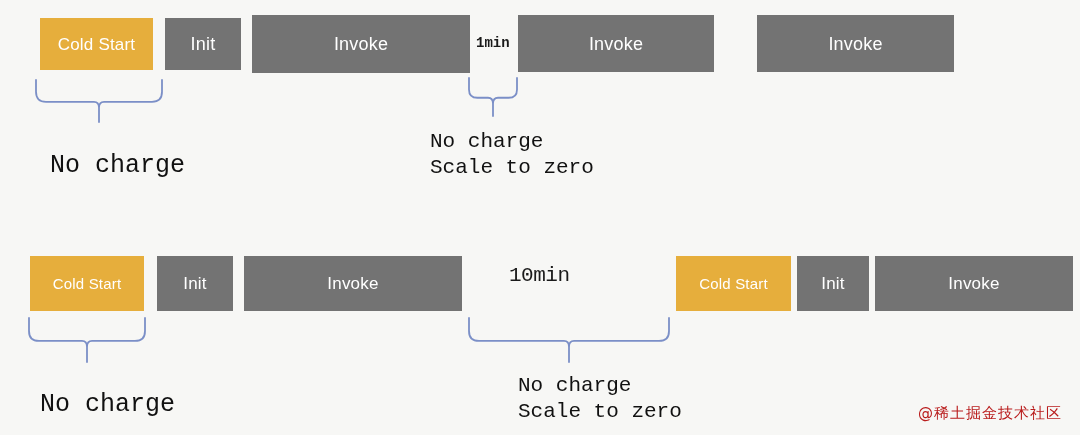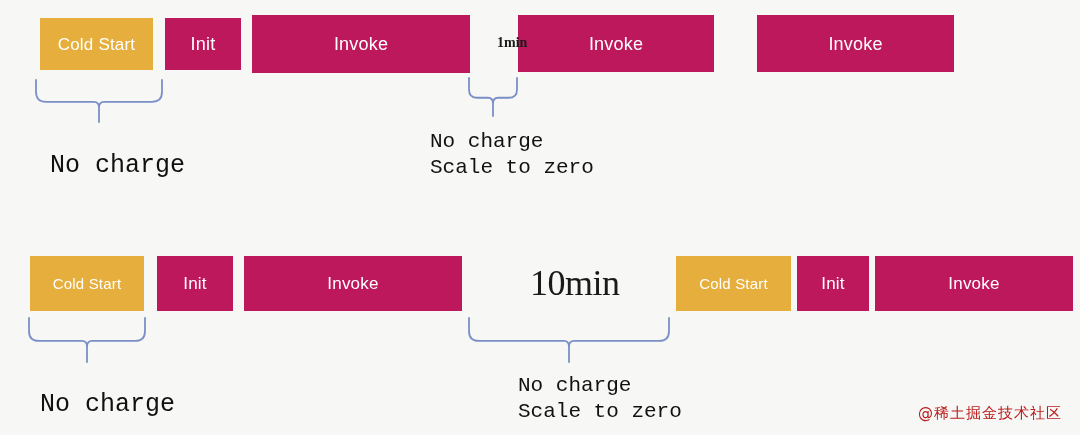--- a/index.html
+++ b/index.html
@@ -26,38 +26,37 @@
     display: flex;
     align-items: center;
     justify-content: center;
     color: #ffffff;
     font-family: "Liberation Sans", sans-serif;
     letter-spacing: .2px;
     box-sizing: border-box;
     user-select: none;
   }
   .bar.cold  { background: #e6ae3c; }
-  .bar.green { background: #be185d; }
+  .bar.green { background: #737373; }
   .bar .bar-label { display: block; line-height: 1; }
   .bar.sz-sm .bar-label { font-size: 15px; }
   .bar.sz-md .bar-label { font-size: 17px; }
   .bar.sz-lg .bar-label { font-size: 18px; }
 
   
   .gap-label {
     position: absolute;
     color: #1a1a1a;
-    font-family: Liberation Serif, serif;
+    font-family: Liberation Mono, monospace;
     line-height: 1;
     white-space: nowrap;
     user-select: none;
-    margin-left: 21px;
   }
   .gap-label.small  { font-size: 14px; font-weight: bold; }
-  .gap-label.large  { font-size: 36px; font-weight: normal; letter-spacing: -.5px; }
+  .gap-label.large  { font-size: 21px; font-weight: normal; letter-spacing: -.5px; }
 
   
   .brace {
     position: absolute;
     pointer-events: none;
   }
   .brace svg { display: block; overflow: visible; }
 
   
   .caption {

